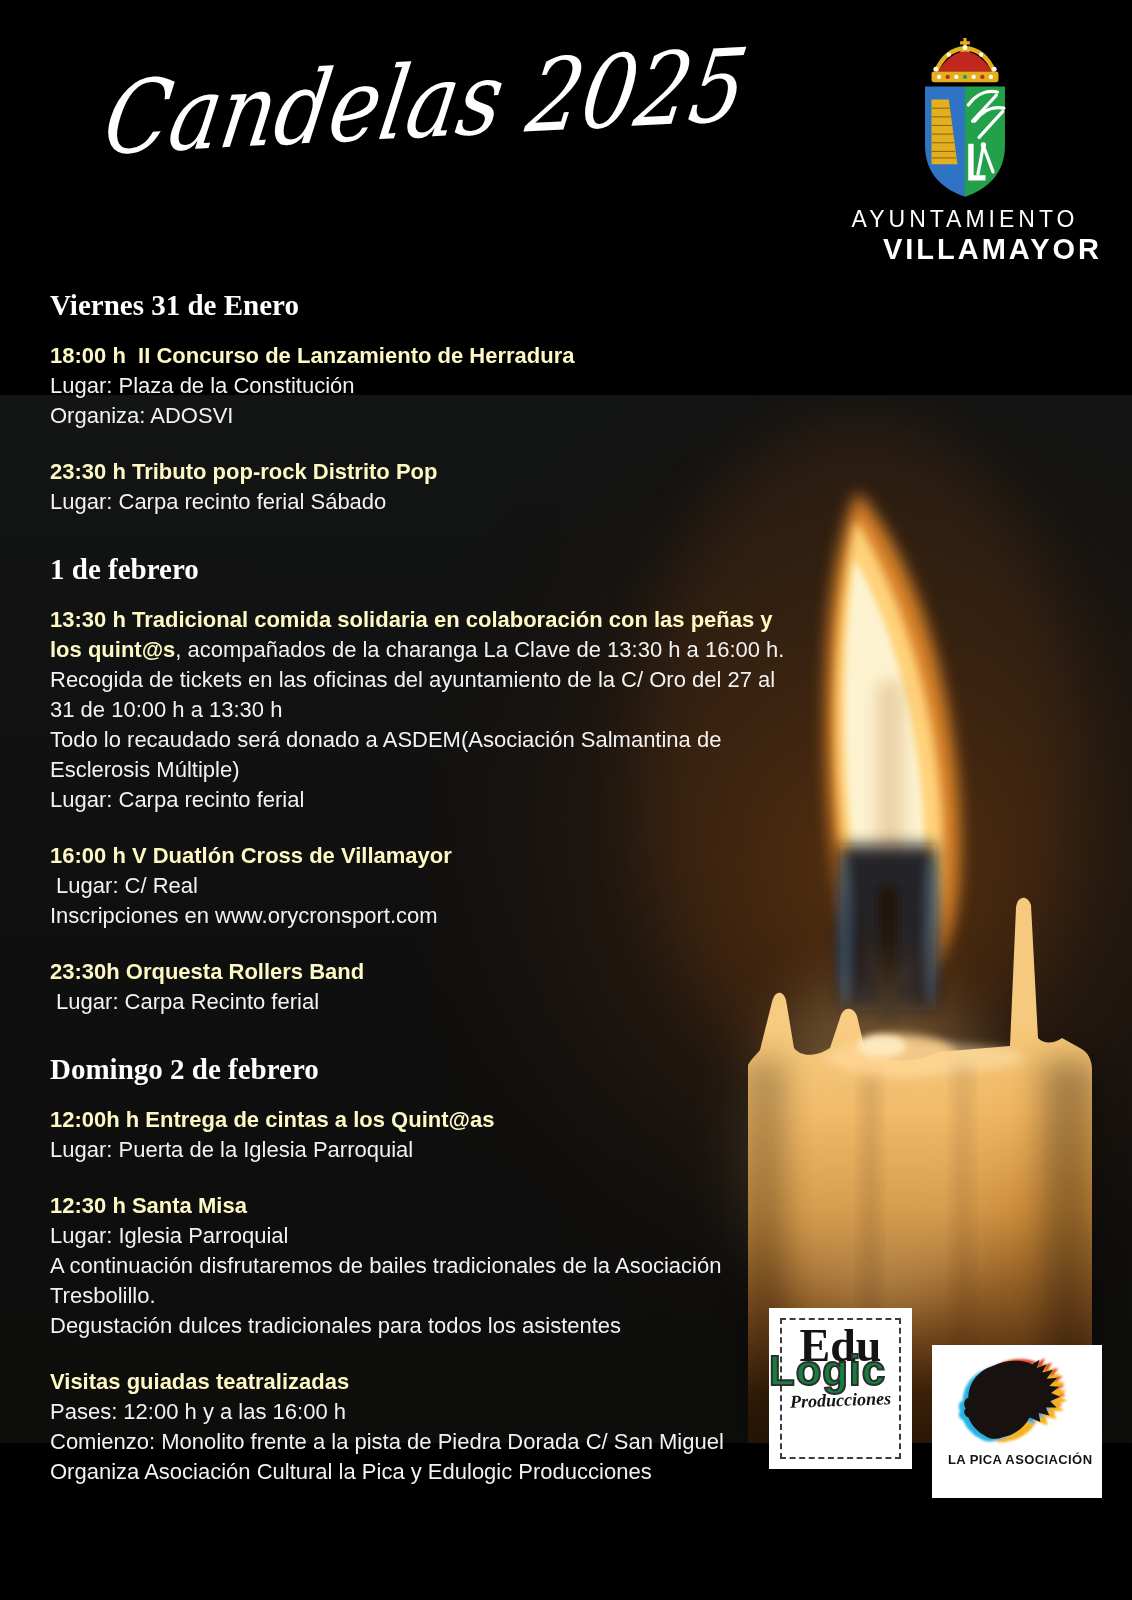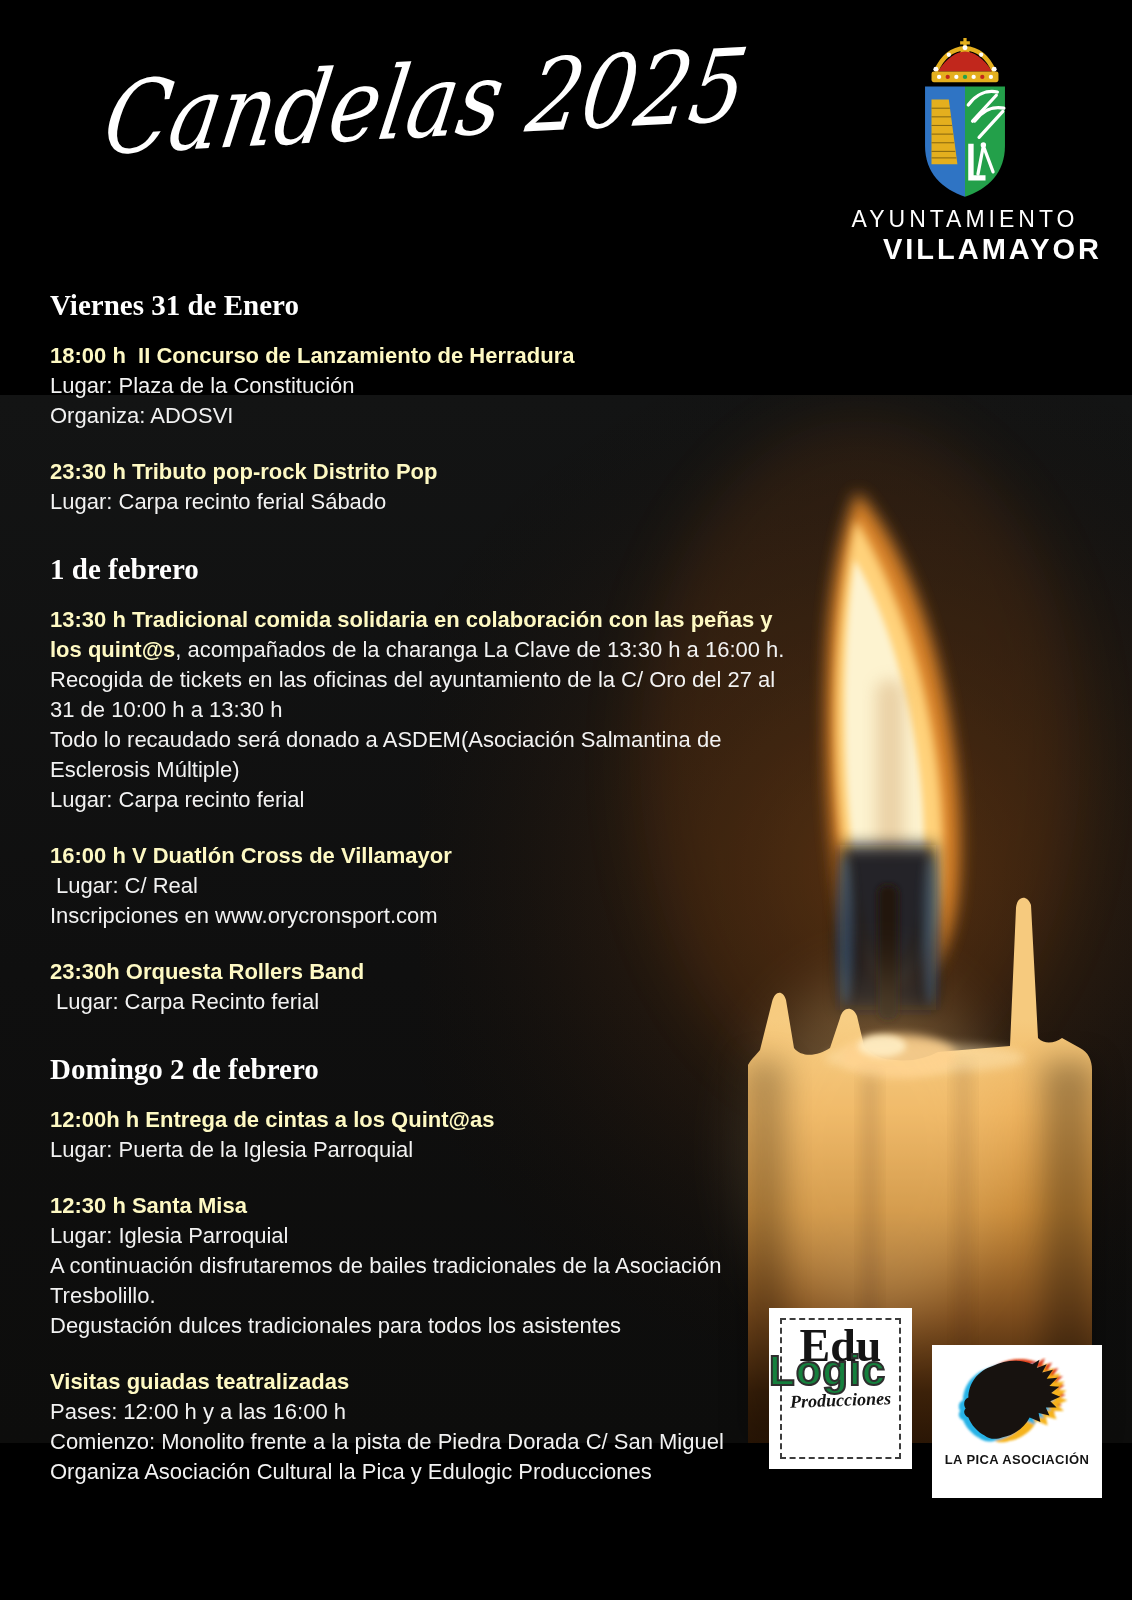--- a/index.html
+++ b/index.html
@@ -37,22 +37,22 @@
   .edulogic .inner{position:relative;z-index:1;}
   .edu-word{font-family:"Liberation Serif",serif;font-weight:700;font-size:46px;line-height:44px;
             color:var(--ink,#141414);text-align:center;margin-top:16px;}
   .logic-word{font-family:"Liberation Sans",sans-serif;font-weight:700;font-size:42px;line-height:38px;
             color:#15803d;-webkit-text-stroke:2px #2e2e2e;margin-top:-16px;letter-spacing:1px;}
   .prod-word{font-family:"Liberation Serif",serif;font-style:italic;font-weight:700;font-size:18px;
             color:var(--ink,#141414);text-align:center;margin-top:0;transform:rotate(-2deg);}
   .lapica{position:absolute;left:932px;top:1345px;width:170px;height:153px;
           background:var(--logo_box_bg,#fff);z-index:4;}
   .lapica svg{display:block;margin:12px auto 0;}
-  .lapica-label{text-align:center;font-size:13px;font-weight:700;letter-spacing:.4px;
-          color:var(--ink,#141414);margin-top:3px;font-family:"Liberation Sans",sans-serif;}
+  .lapica-label{font-size:13px;font-weight:700;letter-spacing:.4px;
+          color:var(--ink,#141414);margin-top:3px;font-family:"Liberation Sans",sans-serif;padding-left:16px;}
 </style>
 </head>
 <body>
 
 <div class="poster">
 
   <div class="photo">
     <svg width="1132" height="1048" viewBox="0 395 1132 1048">
       <defs>
         <radialGradient id="g-glow" gradientUnits="userSpaceOnUse" cx="880" cy="870" r="560">

